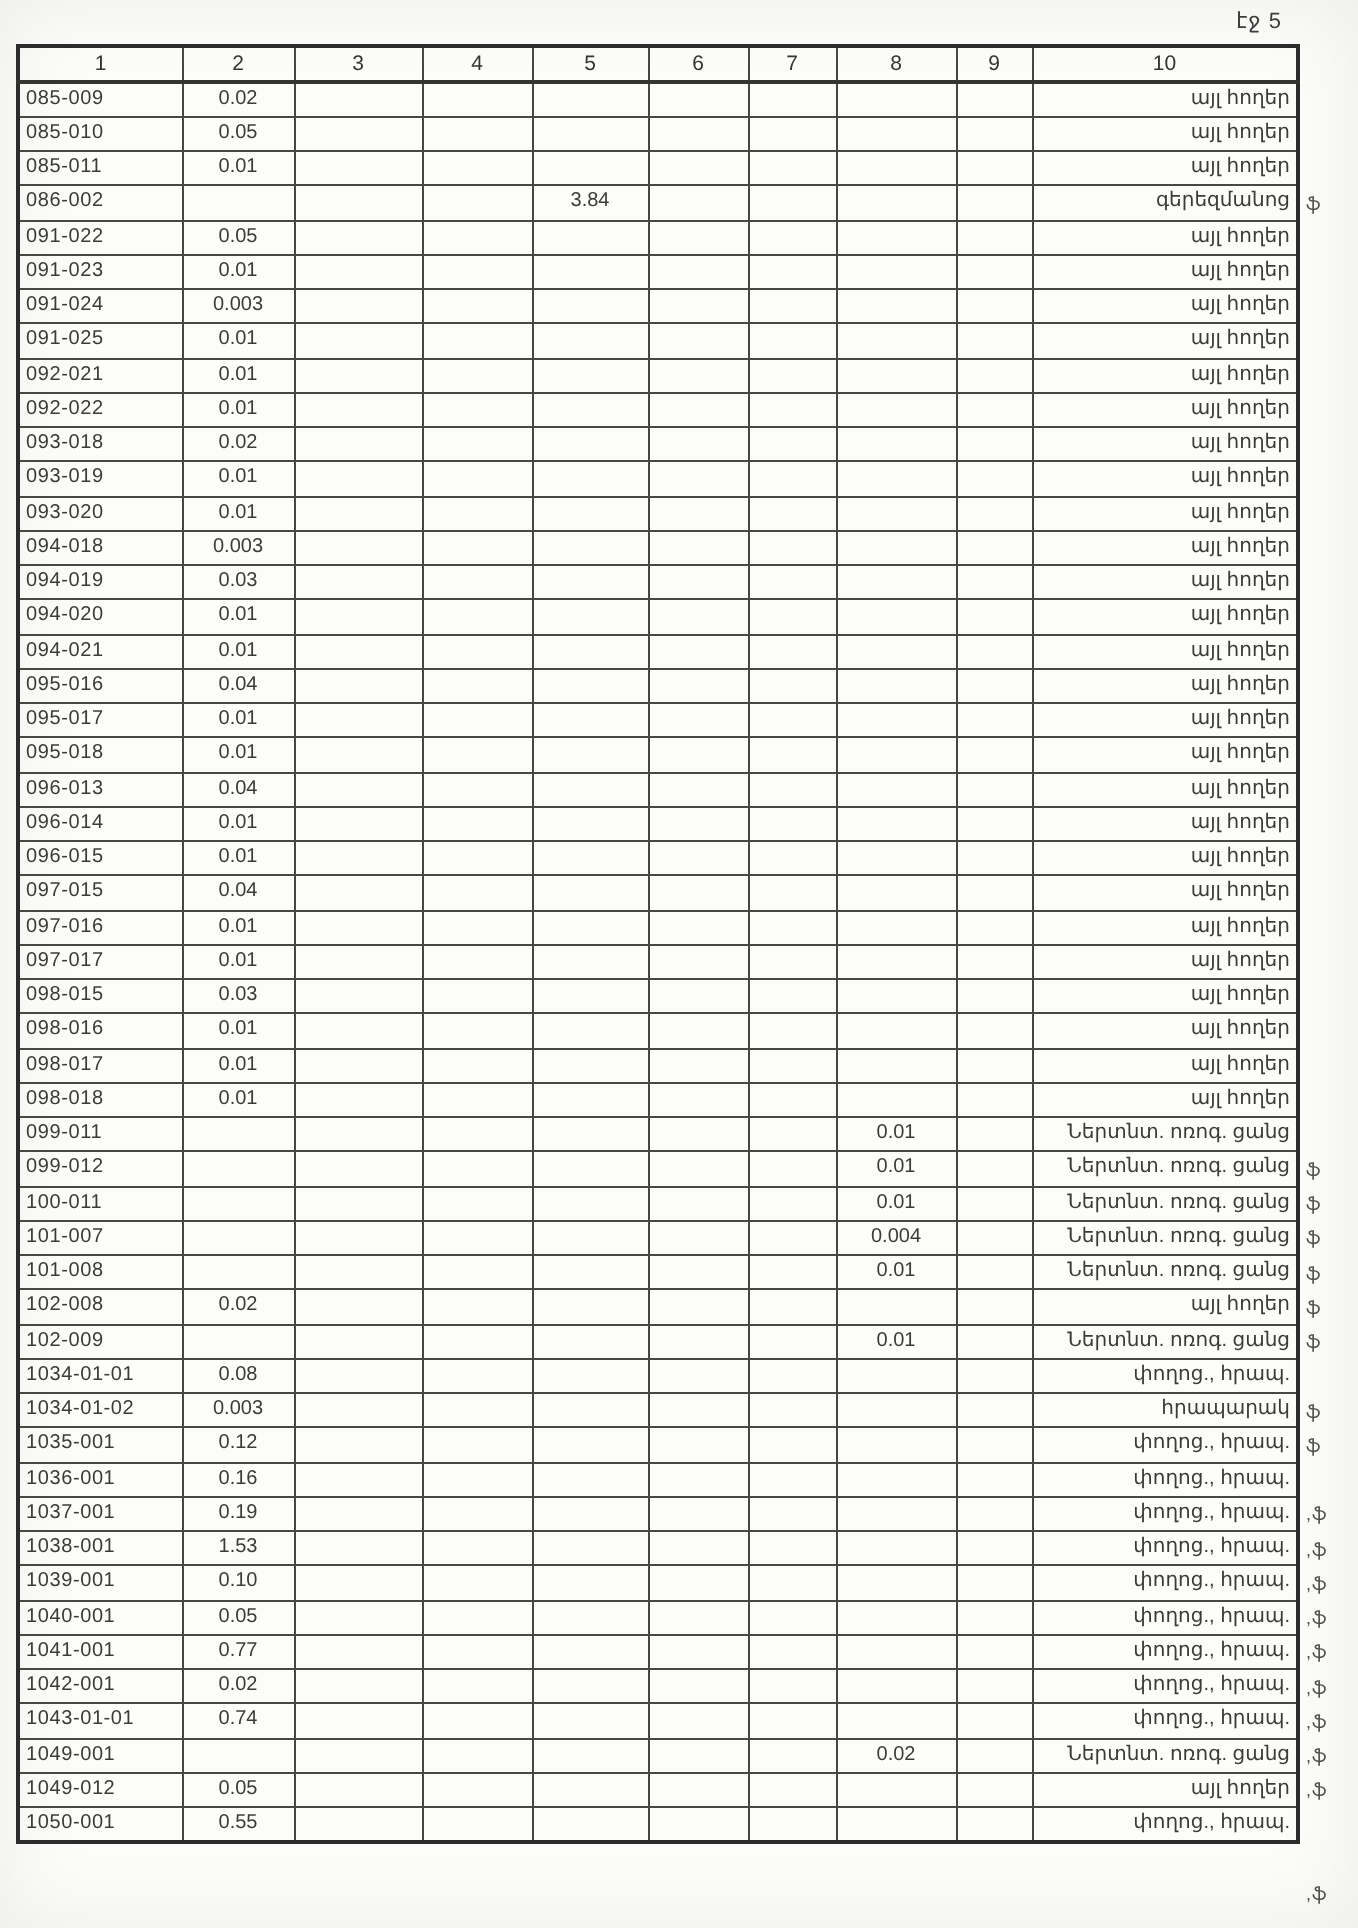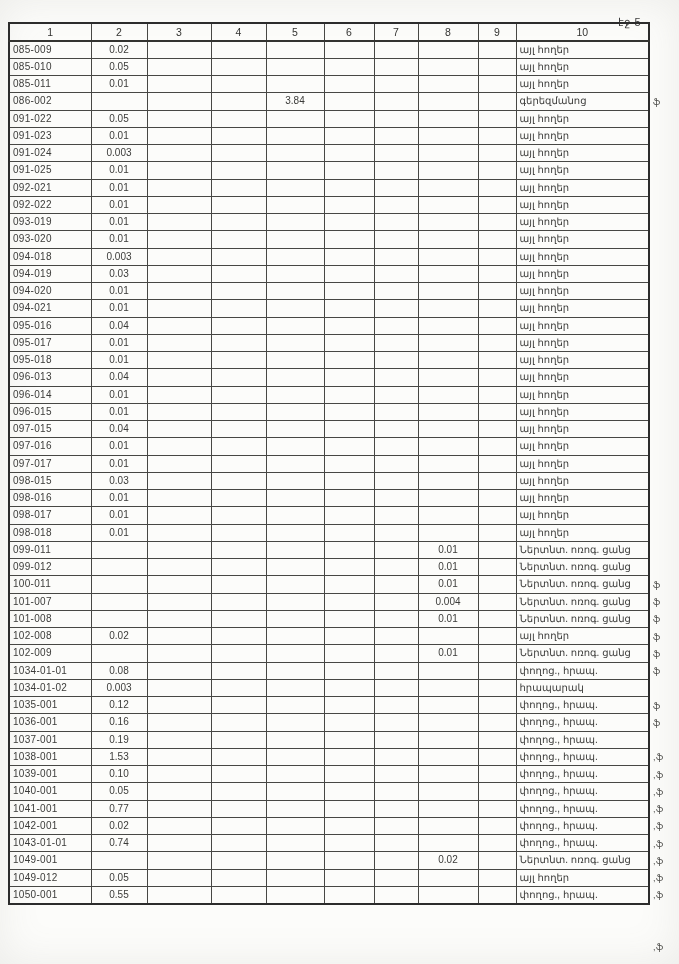--- a/index.html
+++ b/index.html
@@ -10,21 +10,21 @@
   }
   .page {
     position:relative;
     width:679px; height:964px;
     background:#fcfcfa;
     overflow:hidden;
     box-shadow: inset 0 0 40px rgba(120,120,115,0.12);
   }
   .page-label {
     position:absolute;
-    top:16px; right:38px;
+    top:4px; right:38px;
     font-size:11px;
     color:#3c3c3c;
     letter-spacing:0.5px;
   }
   .table-wrap {
     position:absolute;
     top:22px; left:8px;
   }
   table.doc {
     border-collapse:collapse;
@@ -48,21 +48,21 @@
     text-align:center;
     font-size:10.5px;
     color:#333331;
     border-bottom:2px solid #343431;
   }
   table.doc tbody tr { height:17.25px; }
   td.c1  { text-align:left;  padding-left:4px; letter-spacing:0.3px;margin-top:24px; }
   td.c2  { text-align:center; }
   td.c5  { text-align:center; }
   td.c8  { text-align:center; }
-  td.c10 { text-align:left; padding-left:4px; }
+  td.c10 { text-align:right; padding-left:4px; }
   .colw1{width:82px}.colw2{width:56px}.colw3{width:64px}.colw4{width:55px}
   .colw5{width:58px}.colw6{width:50px}.colw7{width:44px}.colw8{width:60px}
   .colw9{width:38px}.colw10{width:133px}
   .margin-marks {
     position:absolute;
     top:0; left:653px;
     width:26px; height:964px;
   }
   .margin-marks .mark {
     position:absolute;
@@ -221,20 +221,32 @@
             <td class="c3"></td>
             <td class="c4"></td>
             <td class="c5"></td>
             <td class="c6"></td>
             <td class="c7"></td>
             <td class="c8"></td>
             <td class="c9"></td>
             <td class="c10">այլ հողեր</td>
           </tr>
           <tr>
+            <td class="c1">093-018</td>
+            <td class="c2">0.02</td>
+            <td class="c3"></td>
+            <td class="c4"></td>
+            <td class="c5"></td>
+            <td class="c6"></td>
+            <td class="c7"></td>
+            <td class="c8"></td>
+            <td class="c9"></td>
+            <td class="c10">այլ հողեր</td>
+          </tr>
+          <tr>
             <td class="c1">093-019</td>
             <td class="c2">0.01</td>
             <td class="c3"></td>
             <td class="c4"></td>
             <td class="c5"></td>
             <td class="c6"></td>
             <td class="c7"></td>
             <td class="c8"></td>
             <td class="c9"></td>
             <td class="c10">այլ հողեր</td>

